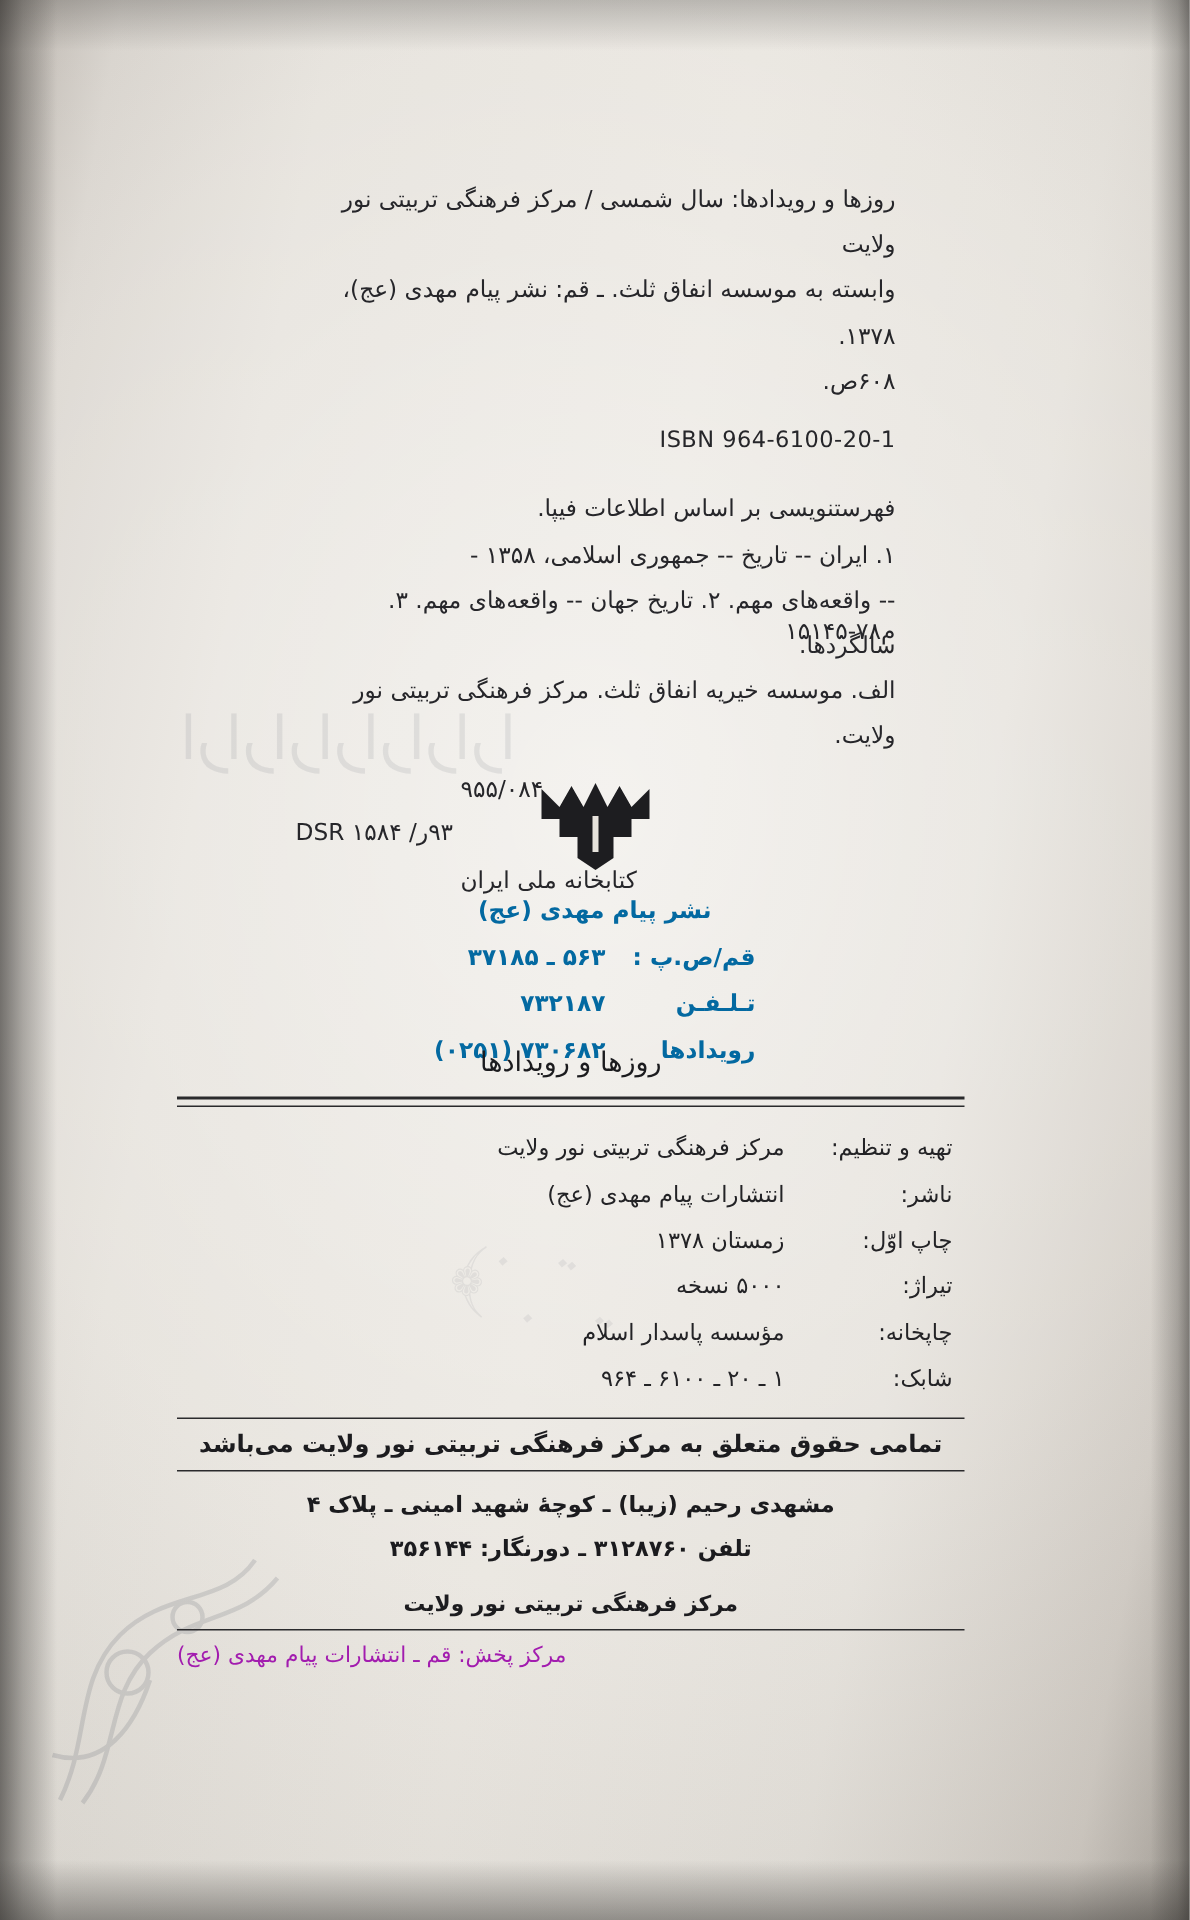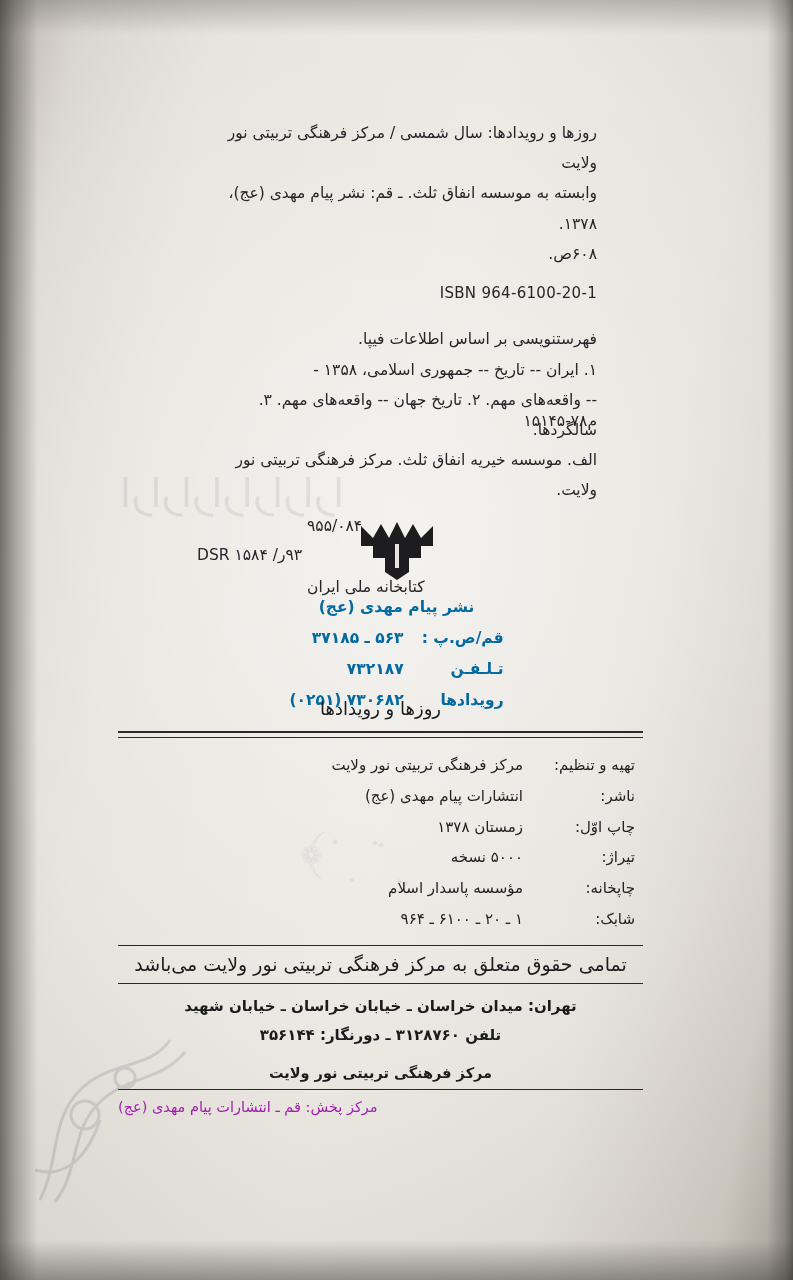--- a/index.html
+++ b/index.html
@@ -179,22 +179,22 @@
     width: 86px;
     text-align: right;
     flex: 0 0 auto;
   }
   .spec-row .value {
     flex: 1 1 auto;
     text-align: right;
   }
   .notice {
     text-align: center;
-    font-size: 19px;
-    font-weight: normal;
+    font-size: 16px;
+    font-weight: bold;
     color: #1c1c1f;
     padding: 7px 0 8px 0;
   }
   .address {
     text-align: center;
     font-size: 15px;
     font-weight: bold;
     color: #1b1b1e;
     line-height: 1.95;
     padding: 8px 0 8px 0;
@@ -317,21 +317,21 @@
           <span class="label">شابک:</span>
           <span class="value">۱ ـ ۲۰ ـ ۶۱۰۰ ـ ۹۶۴</span>
         </div>
       </div>
 
       <div class="rule thin"></div>
       <div class="notice">تمامی حقوق متعلق به مرکز فرهنگی تربیتی نور ولایت می‌باشد</div>
       <div class="rule thin"></div>
 
       <div class="address">
-        <div>تهران: میدان خراسان ـ خیابان خراسان ـ خیابان شهید</div>
+        <div>مشهدی رحیم (زیبا) ـ کوچهٔ شهید امینی ـ پلاک ۴</div>
         <div>تلفن ۳۱۲۸۷۶۰ ـ دورنگار: ۳۵۶۱۴۴</div>
       </div>
 
       <div class="center-org">مرکز فرهنگی تربیتی نور ولایت</div>
       <div class="rule thin"></div>
       <div class="distrib">مرکز پخش: قم ـ انتشارات پیام مهدی (عج)</div>
     </div>
 
   </div>
 

